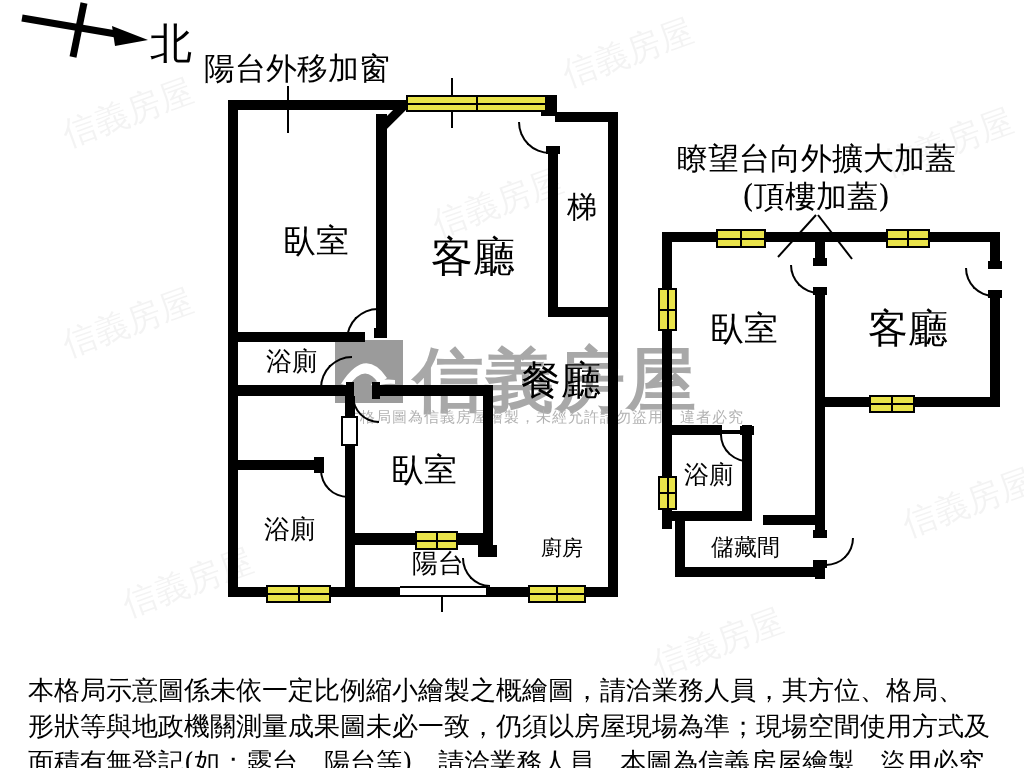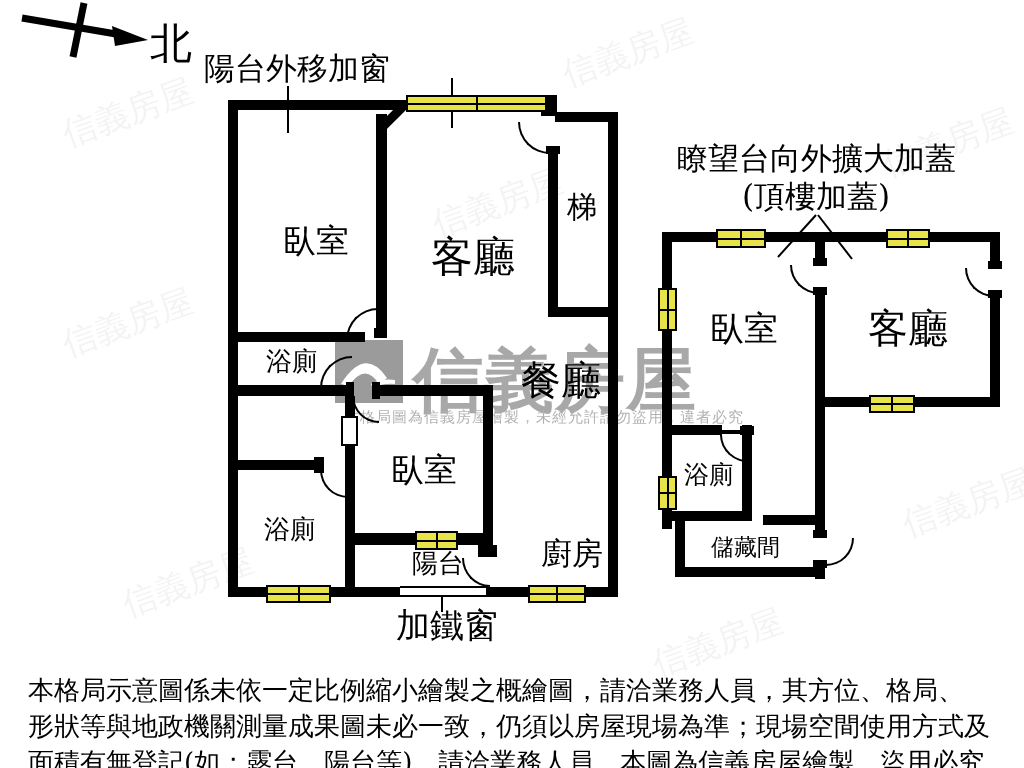--- a/index.html
+++ b/index.html
@@ -65,21 +65,20 @@
     <line x1="442" y1="596" x2="442" y2="612" stroke="#000" stroke-width="2"></line>
 
     <line x1="816" y1="215" x2="778" y2="257" stroke="#000" stroke-width="2"></line>
     <line x1="818" y1="215" x2="852" y2="259" stroke="#000" stroke-width="2"></line>
   </svg>
 
   <div class="lbl" style="left:150px;top:22px;font-size:42px">北</div>
   <div class="lbl" style="left:204px;top:52px;font-size:31px">陽台外移加窗</div>
   <div class="lbl" style="left:677px;top:142px;font-size:31px">瞭望台向外擴大加蓋</div>
   <div class="lbl" style="left:742px;top:180px;font-size:31px">(頂樓加蓋)</div>
-  <div class="lbl" style="left:396px;top:608px;font-size:34px">加鐵窗</div>
 
   <div class="w" style="left:228px;top:100px;width:10px;height:497px"></div>
   <div class="w" style="left:228px;top:100px;width:178px;height:10px"></div>
   <div class="w" style="left:403px;top:102px;width:28px;height:9px;transform:rotate(135deg);transform-origin:0 50%"></div>
   <div class="w" style="left:376px;top:114px;width:11px;height:224px"></div>
   <div class="winH split" style="left:406px;top:95px;width:137px;height:13px"></div>
   <div class="w" style="left:541px;top:95px;width:16px;height:21px"></div>
 
   <div class="w" style="left:555px;top:112px;width:63px;height:10px"></div>
   <div class="w" style="left:608px;top:112px;width:10px;height:485px"></div>
@@ -121,21 +120,21 @@
   <div class="winH split" style="left:528px;top:585px;width:54px;height:14px"></div>
 
   <div class="lbl" style="left:283px;top:224px;font-size:33px">臥室</div>
   <div class="lbl" style="left:431px;top:235px;font-size:42px">客廳</div>
   <div class="lbl" style="left:567px;top:191px;font-size:30px">梯</div>
   <div class="lbl" style="left:266px;top:348px;font-size:26px">浴廁</div>
   <div class="lbl" style="left:521px;top:359px;font-size:40px">餐廳</div>
   <div class="lbl" style="left:391px;top:453px;font-size:33px">臥室</div>
   <div class="lbl" style="left:264px;top:516px;font-size:26px">浴廁</div>
   <div class="lbl" style="left:412px;top:550px;font-size:26px">陽台</div>
-  <div class="lbl" style="left:541px;top:537px;font-size:31px">廚房</div>
+  <div class="lbl" style="left:541px;top:537px;font-size:21px">廚房</div>
 
   <div class="w" style="left:662px;top:232px;width:338px;height:10px"></div>
   <div class="winH split" style="left:716px;top:229px;width:46px;height:15px"></div>
   <div class="winH split" style="left:886px;top:229px;width:40px;height:15px"></div>
   <div class="w" style="left:662px;top:232px;width:10px;height:58px"></div>
   <div class="winV split" style="left:658px;top:288px;width:15px;height:39px"></div>
   <div class="w" style="left:662px;top:327px;width:10px;height:151px"></div>
   <div class="winV split" style="left:658px;top:476px;width:15px;height:30px"></div>
   <div class="w" style="left:662px;top:504px;width:10px;height:25px"></div>
 

